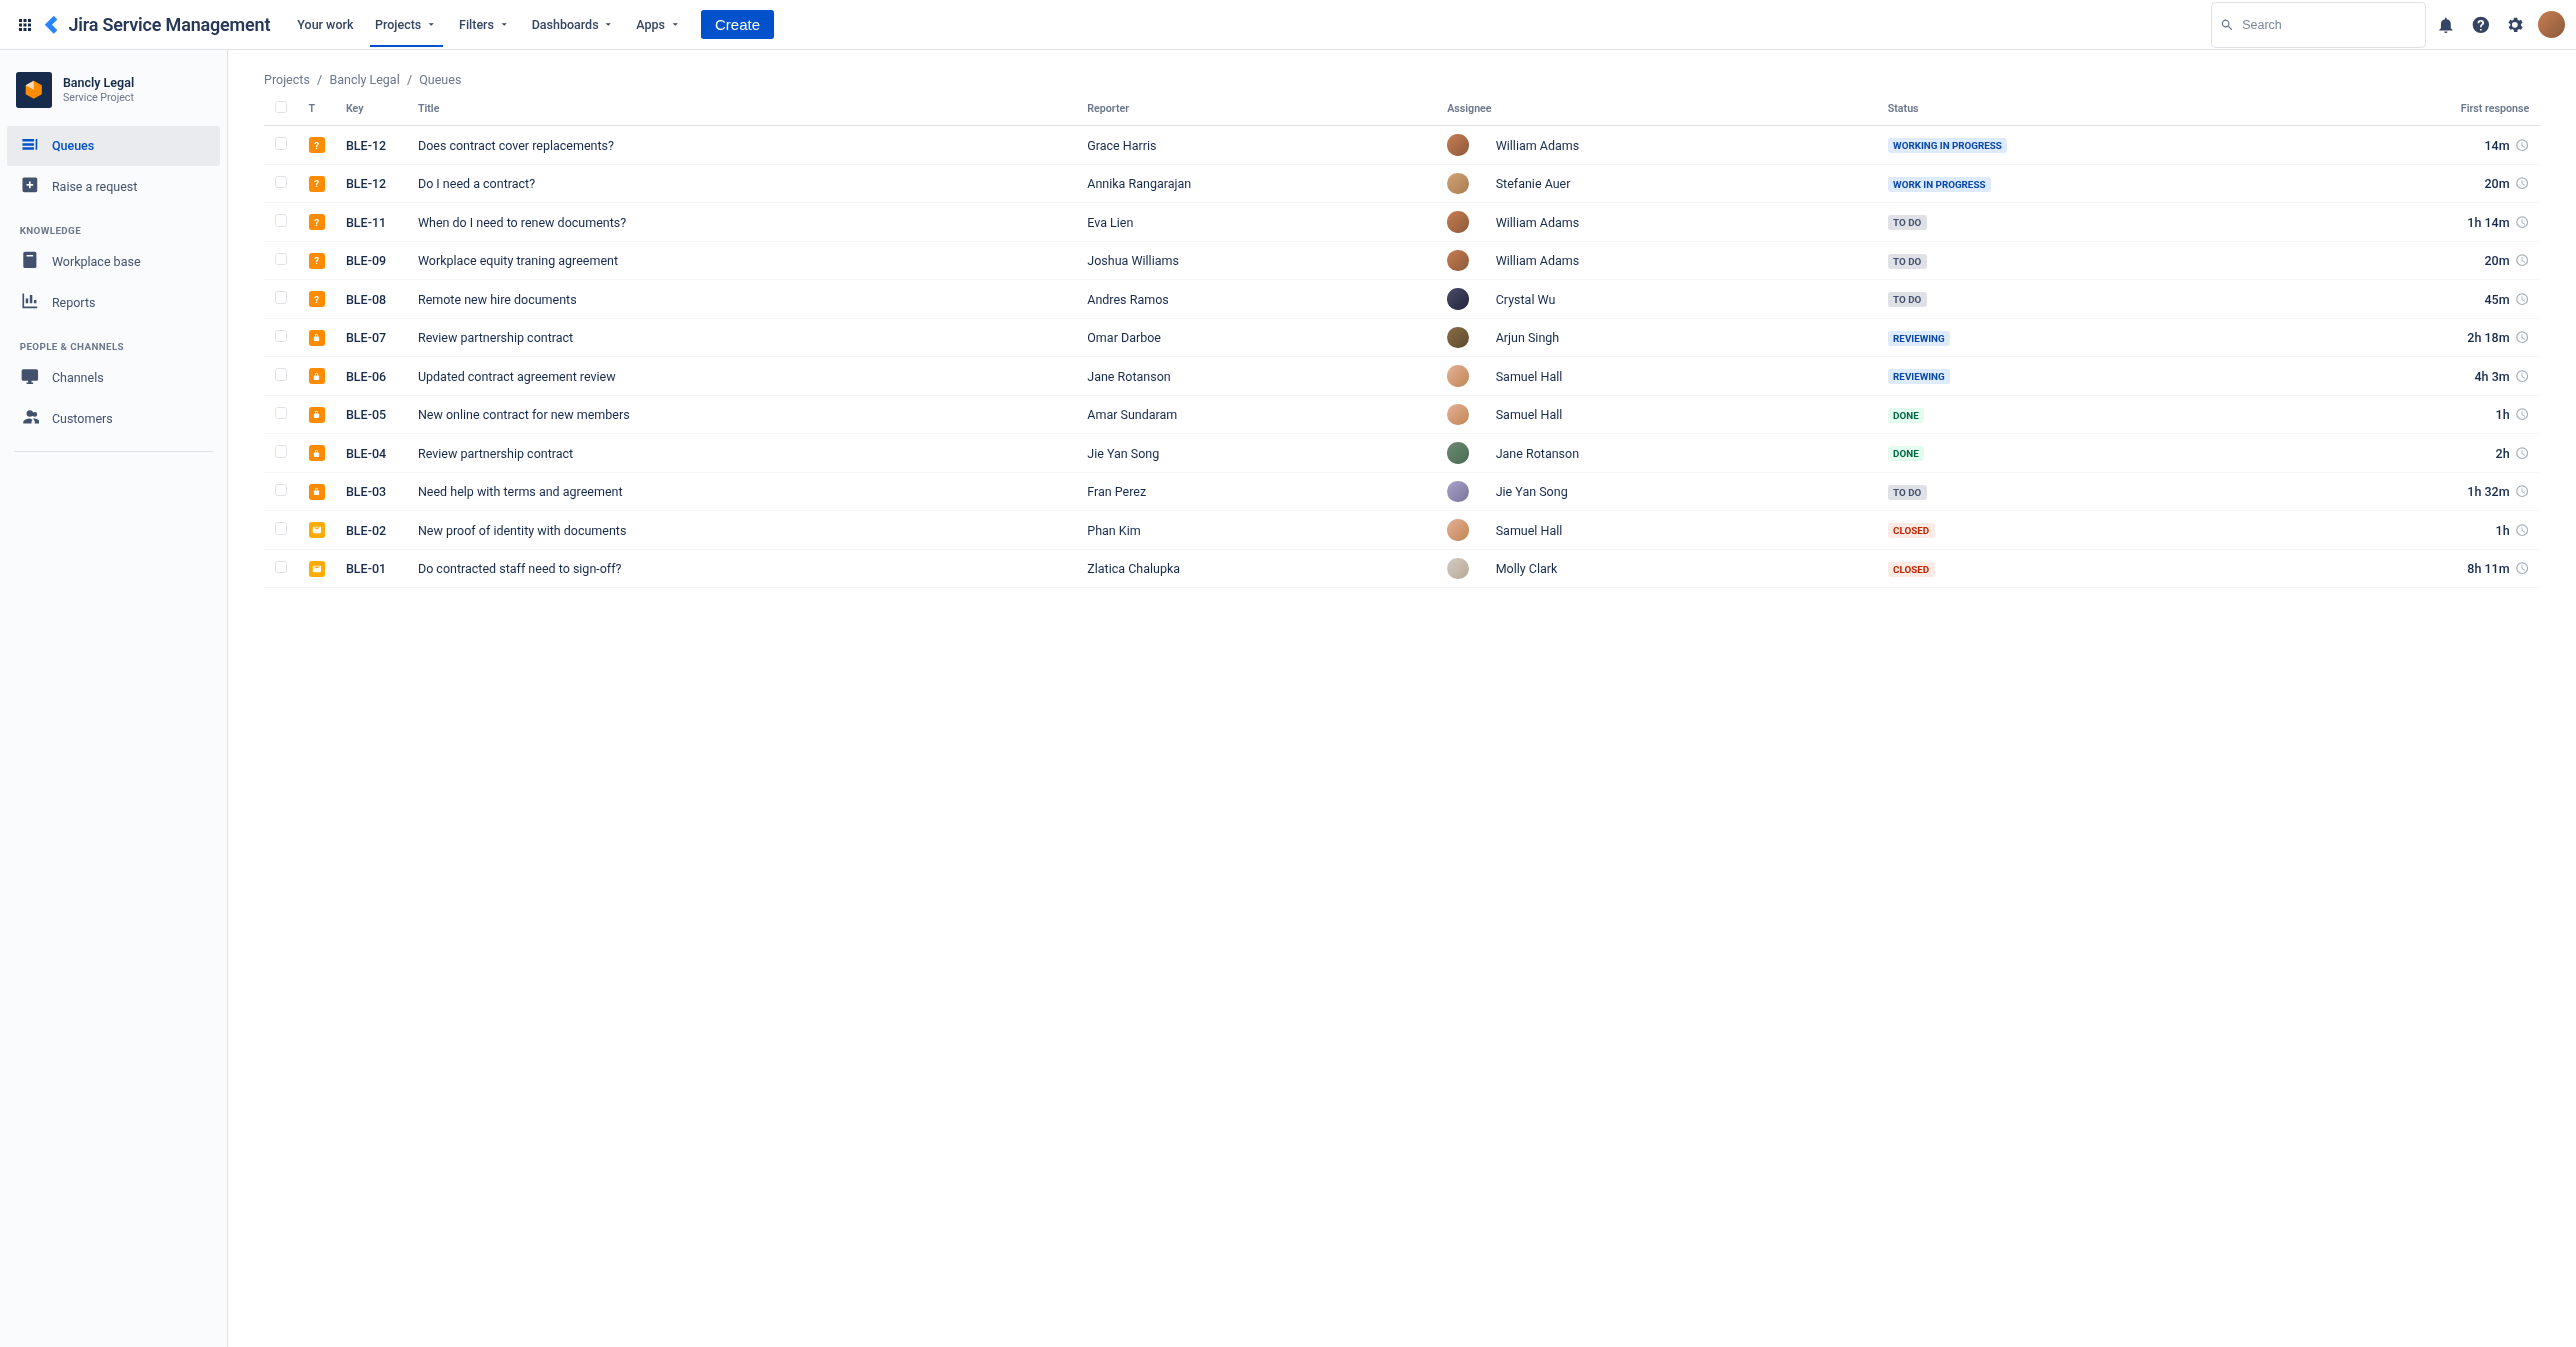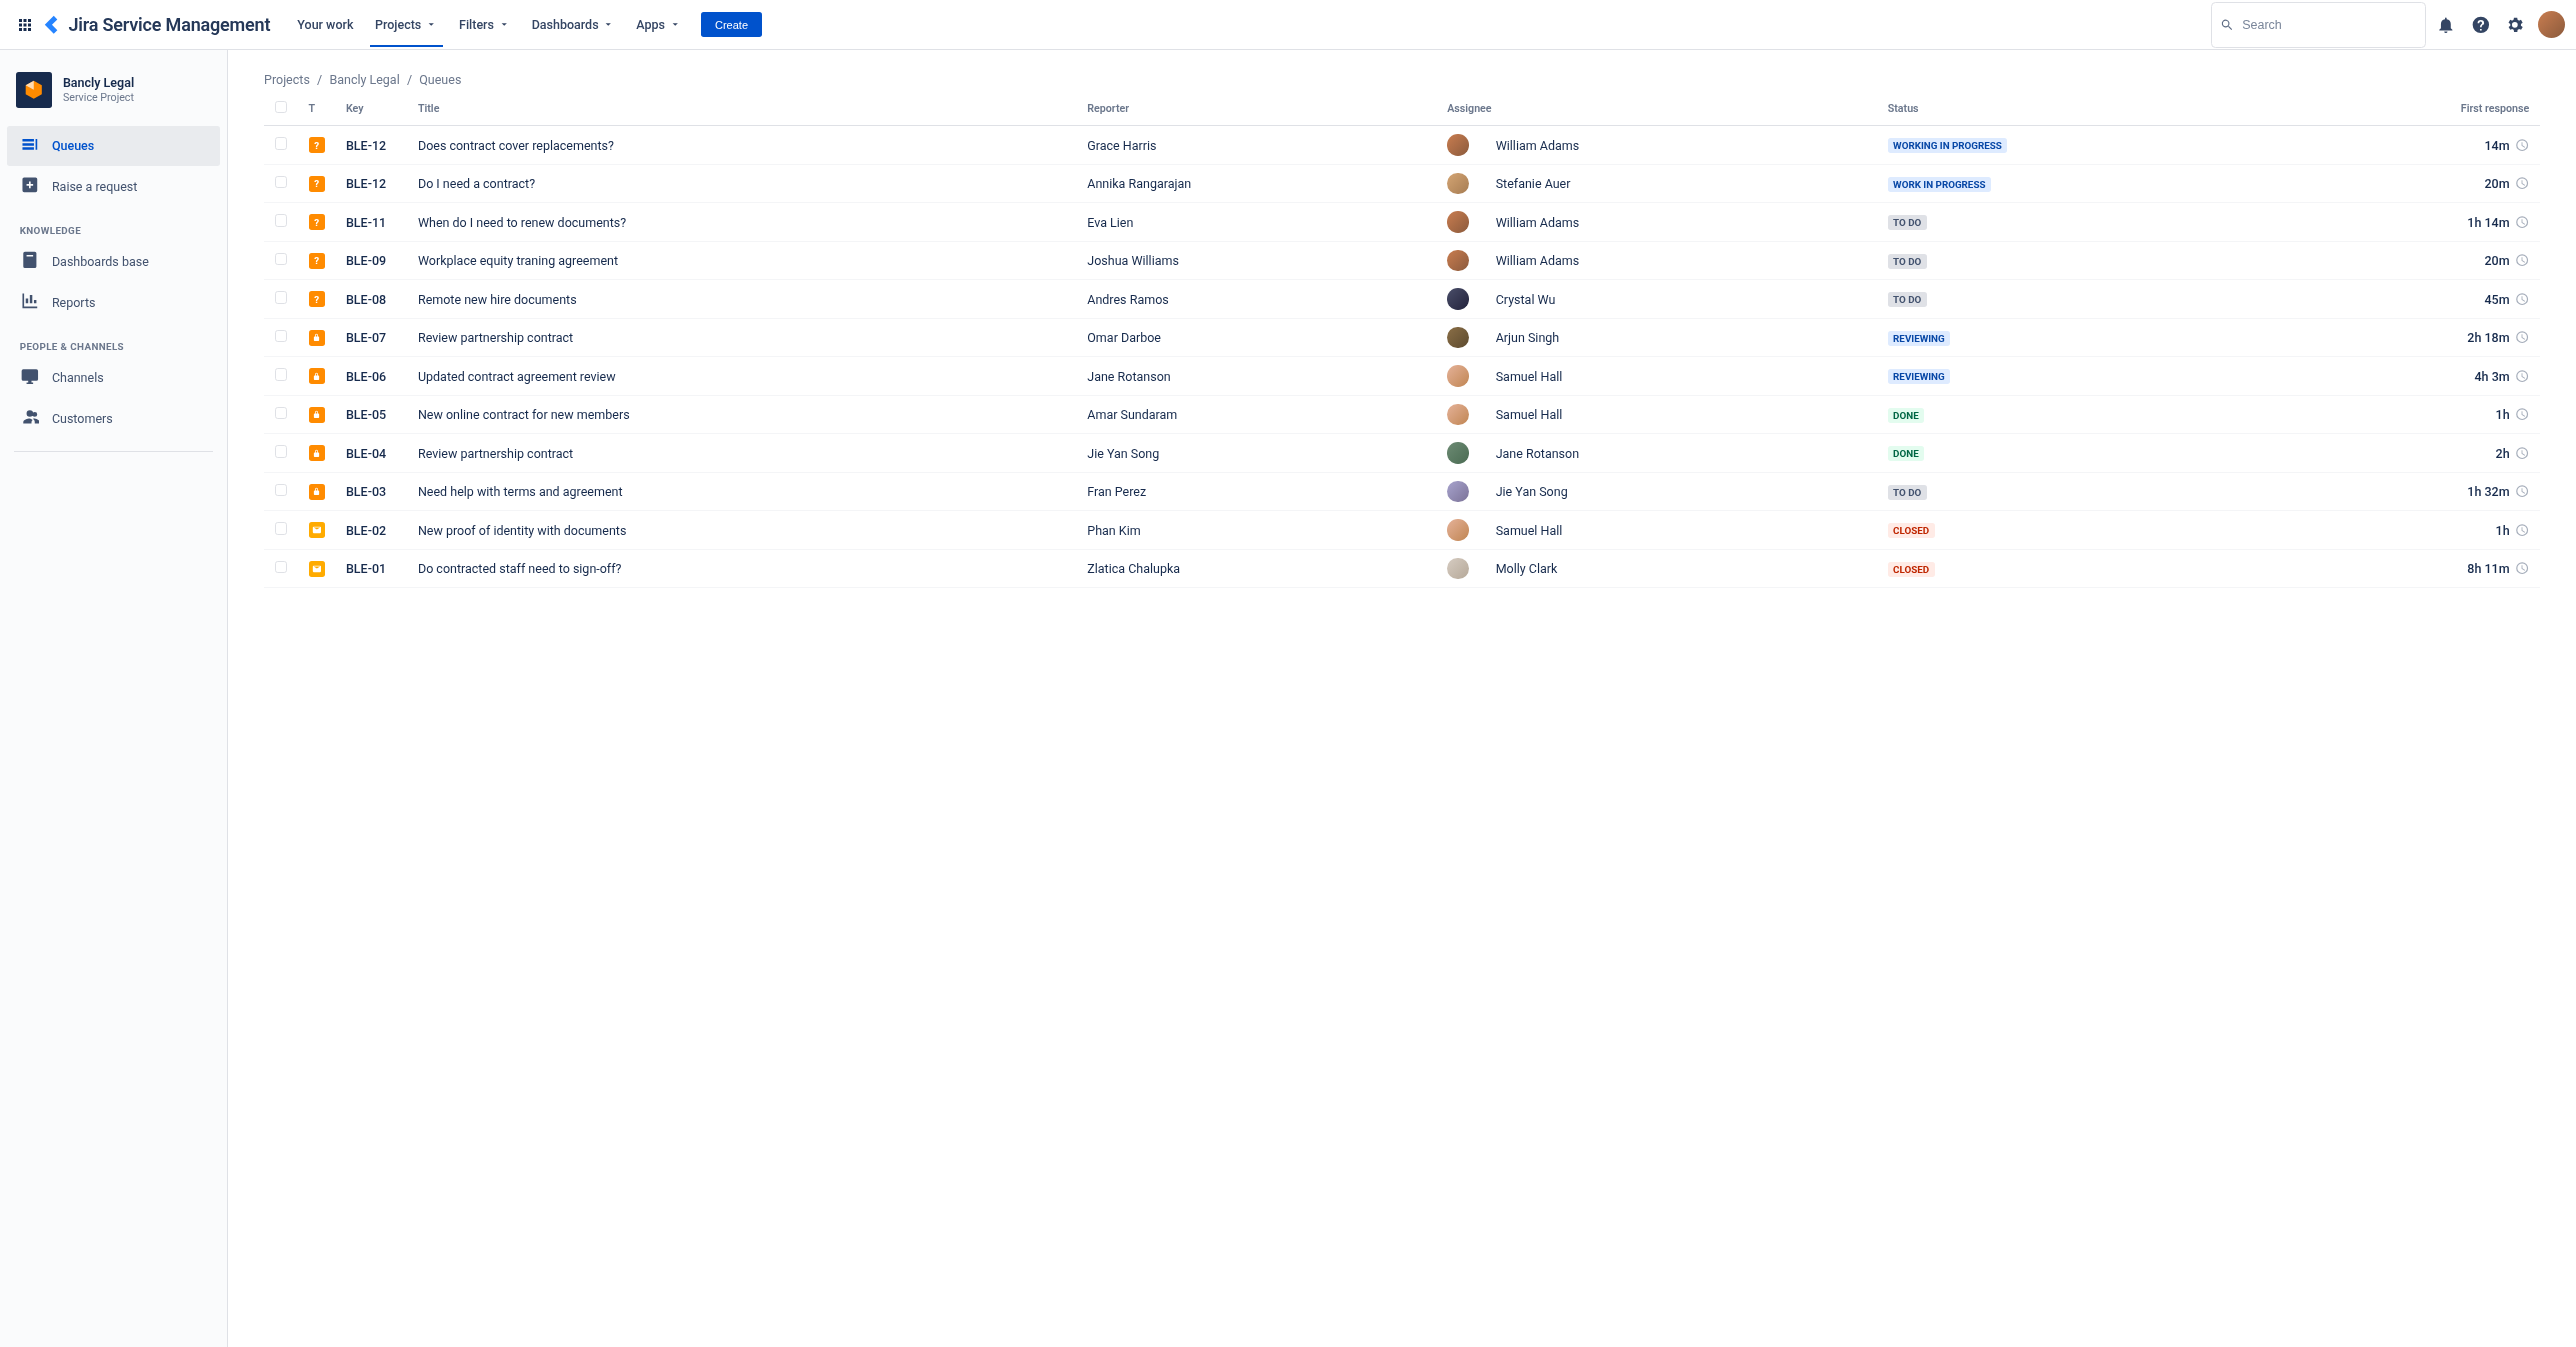--- a/index.html
+++ b/index.html
@@ -7,21 +7,21 @@
 
 
 .top-nav { display: flex; align-items: center; height: 50px; padding: 0 10.7px; border-bottom: 0.9px solid #DFE1E6; background: #fff; }
 .app-switcher { width: 29px; height: 29px; display: flex; align-items: center; justify-content: center; cursor: pointer; border-radius: 2.7px; }
 .logo-wrap { display: flex; align-items: center; gap: 3.6px; margin-left: 3.6px; margin-right: 18px; cursor: pointer; }
 .logo-icon { color: #2684FF; }
 .logo-text { font-size: 18px; font-weight: 600; color: #253858; letter-spacing: -0.01em; }
 .nav-items { display: flex; align-items: center; gap: 3.6px; }
 .nav-item { padding: 7.2px 9px; color: #344563; font-weight: 500; cursor: pointer; display: flex; align-items: center; gap: 3.6px; border-radius: 2.7px; position: relative; }
 .nav-item.active::after { content:''; position:absolute; bottom:-8px; left:3.6px; right:3.6px; height:2.7px; background:#0052CC; }
-.create-btn { margin-left: 10.7px; background: #0052CC; color: #fff; border: none; padding: 6.3px 14.3px; font-size: 11px; font-weight: 500; border-radius: 2.7px; cursor: pointer; }
+.create-btn { margin-left: 10.7px; background: #0052CC; color: #fff; border: none; padding: 6.3px 14.3px; font-size: 15px; font-weight: 500; border-radius: 2.7px; cursor: pointer; }
 .nav-right { margin-left: auto; display: flex; align-items: center; gap: 5.4px; }
 .search-box { position: relative; }
 .search-input { width: 215px; height: 46px; padding: 0 9px 0 30px; border: 1.8px solid #DFE1E6; border-radius: 4.5px; font-size: 12.5px; color: #172B4D; }
 .search-input::placeholder { color: #7A869A; }
 .search-icon { position: absolute; left: 9px; top: 50%; transform: translateY(-50%); color: #5E6C84; }
 .icon-btn { width: 29px; height: 29px; display: flex; align-items: center; justify-content: center; cursor: pointer; color: #344563; border-radius: 50%; }
 .avatar-nav { width: 27px; height: 27px; border-radius: 50%; background: linear-gradient(135deg,#c97d50,#8b5a3c); cursor: pointer; margin-left: 3.6px; }
 
 
 .layout { display: flex; height: calc(100vh - 50px); }
@@ -177,21 +177,21 @@
             </svg></span>
           <span>Raise a request</span>
         </div>
       </div>
     <div id="sidebar-sections">
         <div class="sidebar-section-title">KNOWLEDGE</div>
         <div class="sidebar-item">
           <span><svg width="19.7" height="19.7" viewBox="0 0 24 24">
               <path fill="currentColor" d="M6 2h12a2 2 0 012 2v16a2 2 0 01-2 2H6a2 2 0 01-2-2V4a2 2 0 012-2zm2 4v2h8V6H8z"></path>
             </svg></span>
-          <span>Dashboards base</span>
+          <span>Workplace base</span>
         </div>
         <div class="sidebar-item">
           <span><svg width="19.7" height="19.7" viewBox="0 0 24 24">
               <path fill="currentColor" d="M3 3v18h18v-2H5V3H3zm4 12h3V9H7v6zm5 0h3V5h-3v10zm5 0h3v-4h-3v4z"></path>
             </svg></span>
           <span>Reports</span>
         </div>
         <div class="sidebar-section-title">PEOPLE &amp; CHANNELS</div>
         <div class="sidebar-item">
           <span><svg width="19.7" height="19.7" viewBox="0 0 24 24">

